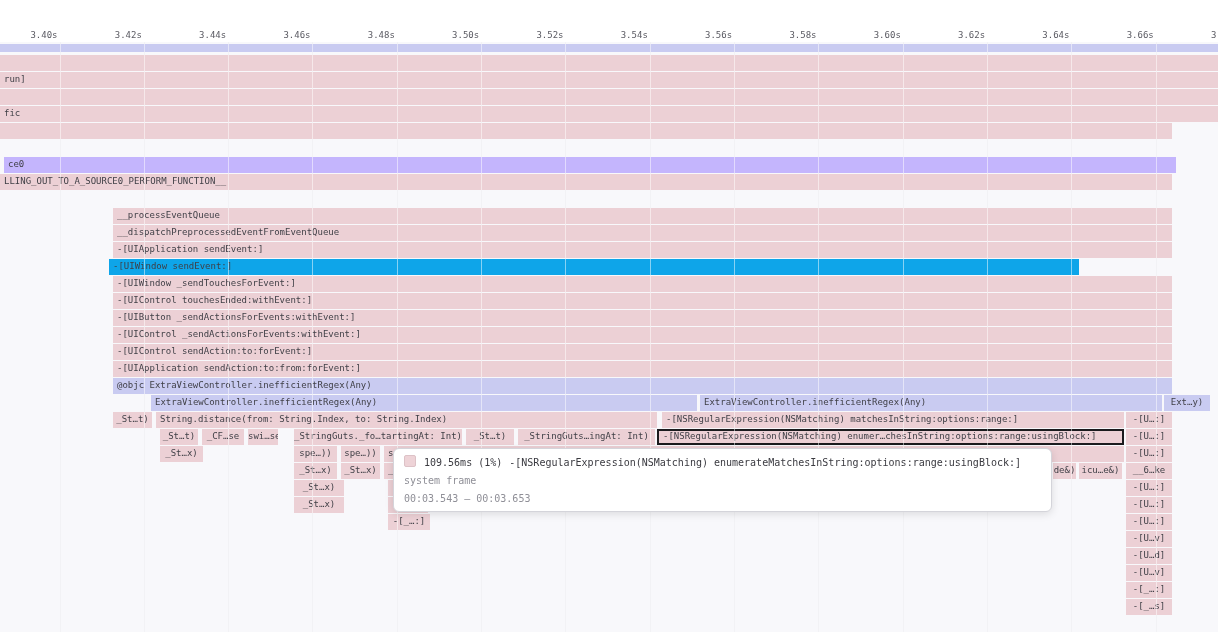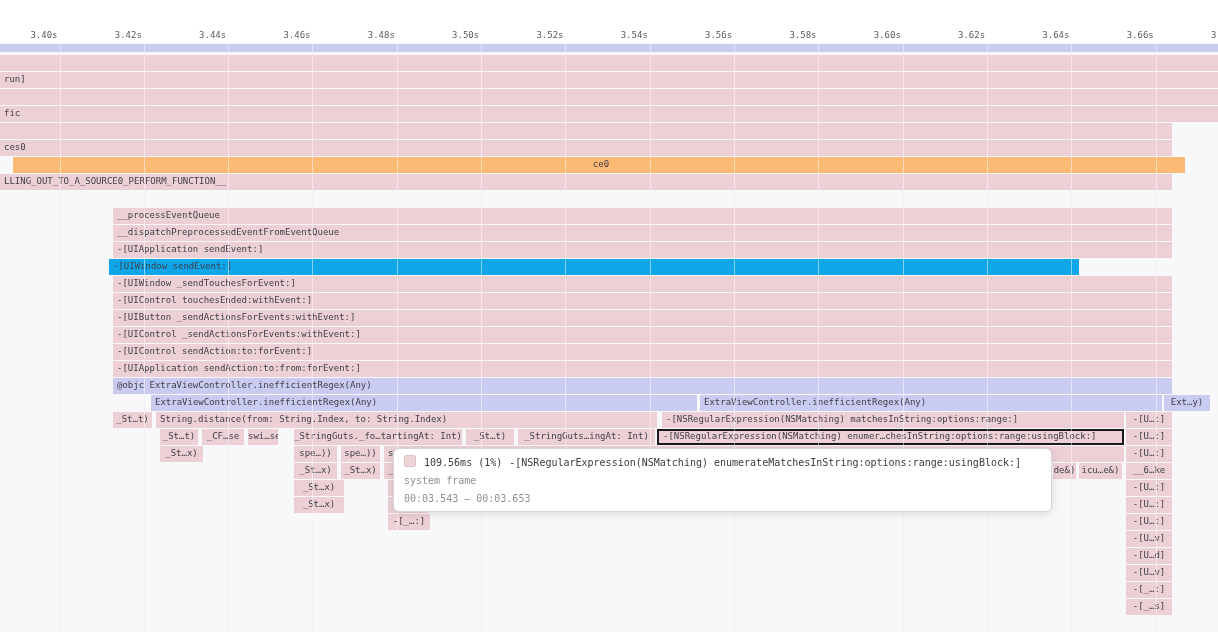--- a/index.html
+++ b/index.html
@@ -80,25 +80,22 @@
       </div>
       <div class="row" style="top: 89px; height: 15.5px;">
         <div class="seg" style="left: 0px; width: 1218px; background: rgb(236, 208, 213);"></div>
       </div>
       <div class="row" style="top: 106px; height: 15.5px;">
         <div class="seg" style="left: 0px; width: 1218px; background: rgb(236, 208, 213);">fic</div>
       </div>
       <div class="row" style="top: 123px; height: 15.5px;">
         <div class="seg" style="left: 0px; width: 1172px; background: rgb(236, 208, 213);"></div>
       </div>
-      <div class="row" style="top: 140px; height: 15.5px;">
-        <div class="seg" style="left: 0px; width: 1172px; background: rgb(236, 208, 213);">ces0</div>
-      </div>
       <div class="row" style="top: 157px; height: 15.5px;">
-        <div class="seg" style="left: 13px; width: 1172px; background: #fdba74; text-align: center;">ce0</div>
+        <div class="seg" style="left: 4px; width: 1172px; background: #c4b5fd;">ce0</div>
       </div>
       <div class="row" style="top: 174px; height: 15.5px;">
         <div class="seg" style="left: 0px; width: 1172px; background: rgb(236, 208, 213);">LLING_OUT_TO_A_SOURCE0_PERFORM_FUNCTION__</div>
       </div>
       <div class="row" style="top: 208px; height: 15.5px;">
         <div class="seg" style="left: 113px; width: 1059px; background: rgb(236, 208, 213);">__processEventQueue</div>
       </div>
       <div class="row" style="top: 225px; height: 15.5px;">
         <div class="seg" style="left: 113px; width: 1059px; background: rgb(236, 208, 213);">__dispatchPreprocessedEventFromEventQueue</div>
       </div>

